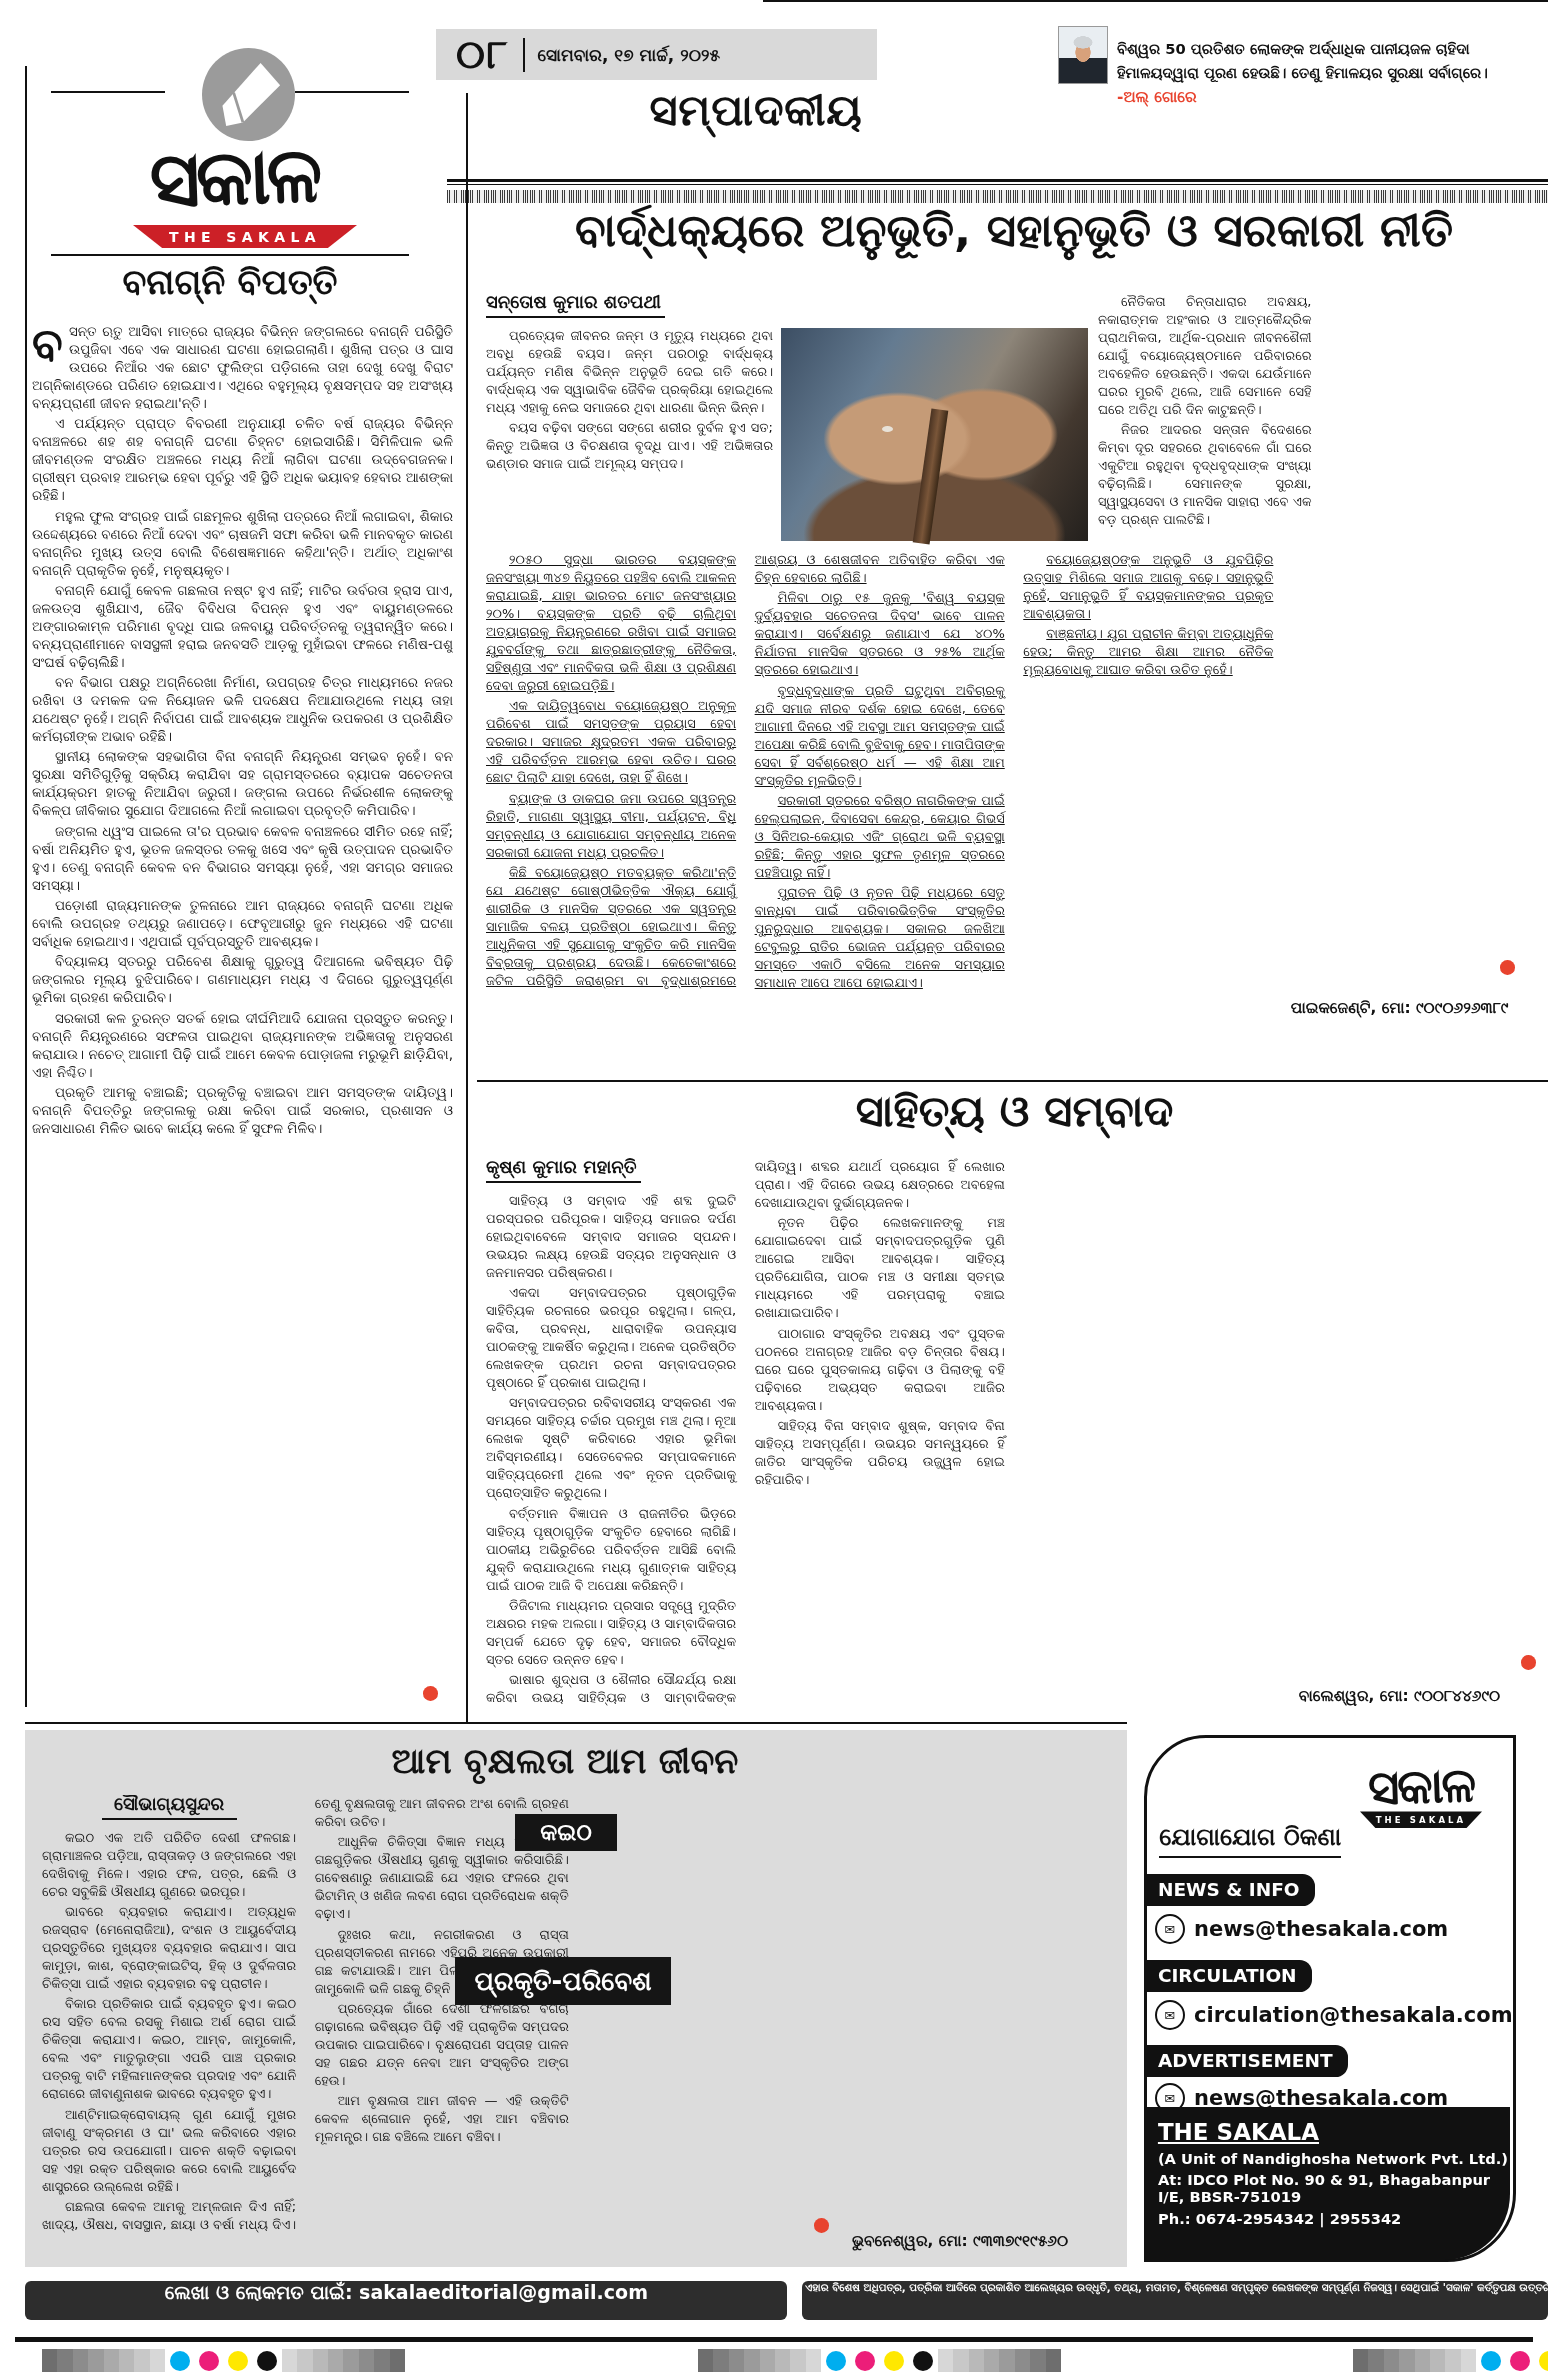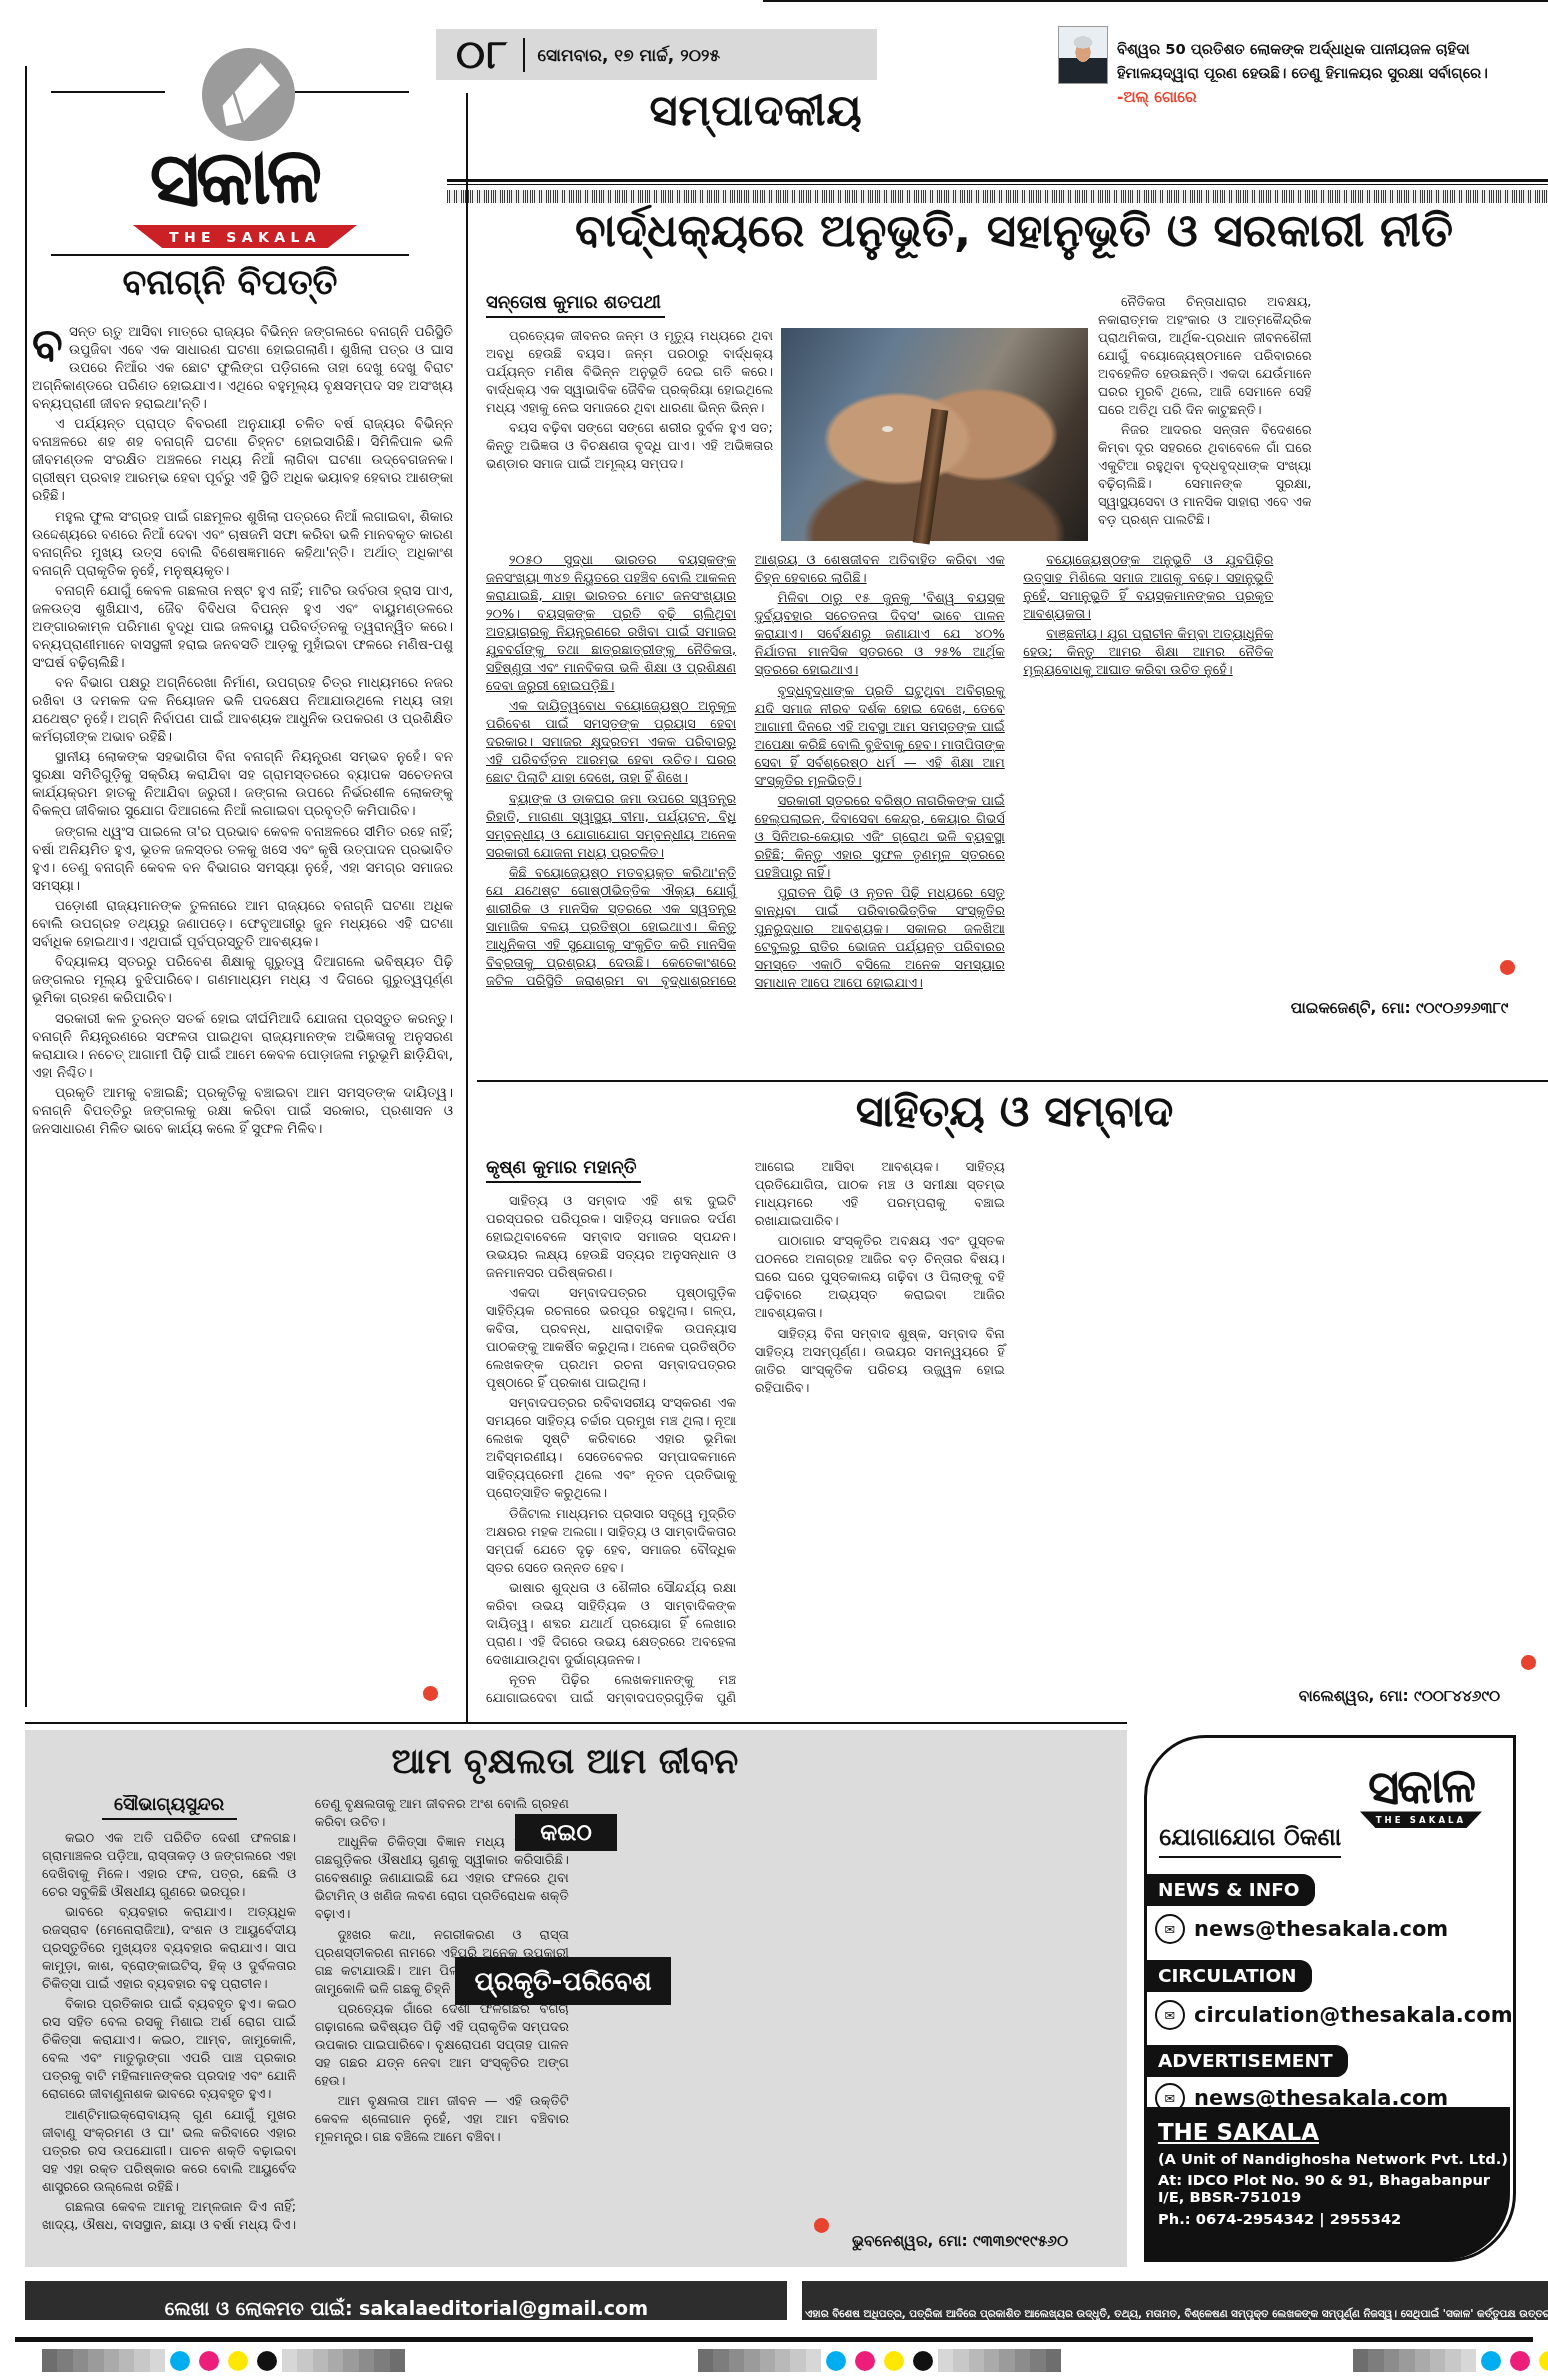--- a/index.html
+++ b/index.html
@@ -93,21 +93,21 @@
         font-size:18.5px;padding:5.4px 15.4px 5.4px 14px;border-radius:0 12.3px 12.3px 0;}
   .mailrow{position:absolute;left:7.7px;display:flex;align-items:center;gap:9.3px;}
   .mailicon{width:26px;height:26px;border:2.3px solid #111;border-radius:50%;display:flex;
             align-items:center;justify-content:center;font-size:13px;}
   .mailtext{font-size:21px;font-weight:bold;}
   .companybox{position:absolute;left:-3.1px;top:369px;width:366px;height:153px;background:#111;
       color:#fff;border-radius:0 0 66px 0;padding:12.3px 0 0 14px;box-sizing:border-box;}
   .co-name{font-size:23px;font-weight:900;text-decoration:underline;}
   .co-line{font-size:14.7px;font-weight:bold;margin-top:4.6px;}
   
-  .fbar{background:#2d2d2d;color:#fff;display:flex;align-items:flex-end;justify-content:center;}
+  .fbar{background:#2d2d2d;color:#fff;display:flex;align-items:flex-start;justify-content:center;border-radius:6px;}
   .fleft{left:25.4px;top:2281px;width:762px;height:39px;font-size:19px;font-weight:bold;}
   .fright{left:802px;top:2281px;width:746px;height:39px;font-size:10.4px;font-weight:bold;
           white-space:nowrap;overflow:hidden;}
   .bottomrule{left:15.4px;top:2337px;width:1518px;height:4.6px;background:#111;}
   
   .regbar{top:2349px;height:23px;display:flex;align-items:center;}
   .gcell{width:15.4px;height:23px;}
   .dot{width:20px;height:20px;border-radius:50%;margin:0 4.6px;}
 </style>
 </head>
@@ -202,20 +202,21 @@
   <div class="abs rule" style="left:477px;top:1080px;width:1072px;height:2.3px;"></div>
   <div class="abs lit-headline">ସାହିତ୍ୟ ଓ ସମ୍ବାଦ</div>
   <div class="abs lit-body jtext cols4 dropcap">
     <div class="flow-byline">
       <span>କୃଷ୍ଣ କୁମାର ମହାନ୍ତି</span>
     </div>
     <div>
         <p>ସାହିତ୍ୟ ଓ ସମ୍ବାଦ ଏହି ଶବ୍ଦ ଦୁଇଟି ପରସ୍ପରର ପରିପୂରକ। ସାହିତ୍ୟ ସମାଜର ଦର୍ପଣ ହୋଇଥିବାବେଳେ ସମ୍ବାଦ ସମାଜର ସ୍ପନ୍ଦନ। ଉଭୟର ଲକ୍ଷ୍ୟ ହେଉଛି ସତ୍ୟର ଅନୁସନ୍ଧାନ ଓ ଜନମାନସର ପରିଷ୍କରଣ।</p>
         <p>ଏକଦା ସମ୍ବାଦପତ୍ରର ପୃଷ୍ଠାଗୁଡ଼ିକ ସାହିତ୍ୟିକ ରଚନାରେ ଭରପୂର ରହୁଥିଲା। ଗଳ୍ପ, କବିତା, ପ୍ରବନ୍ଧ, ଧାରାବାହିକ ଉପନ୍ୟାସ ପାଠକଙ୍କୁ ଆକର୍ଷିତ କରୁଥିଲା। ଅନେକ ପ୍ରତିଷ୍ଠିତ ଲେଖକଙ୍କ ପ୍ରଥମ ରଚନା ସମ୍ବାଦପତ୍ରର ପୃଷ୍ଠାରେ ହିଁ ପ୍ରକାଶ ପାଇଥିଲା।</p>
         <p>ସମ୍ବାଦପତ୍ରର ରବିବାସରୀୟ ସଂସ୍କରଣ ଏକ ସମୟରେ ସାହିତ୍ୟ ଚର୍ଚ୍ଚାର ପ୍ରମୁଖ ମଞ୍ଚ ଥିଲା। ନୂଆ ଲେଖକ ସୃଷ୍ଟି କରିବାରେ ଏହାର ଭୂମିକା ଅବିସ୍ମରଣୀୟ। ସେତେବେଳର ସମ୍ପାଦକମାନେ ସାହିତ୍ୟପ୍ରେମୀ ଥିଲେ ଏବଂ ନୂତନ ପ୍ରତିଭାକୁ ପ୍ରୋତ୍ସାହିତ କରୁଥିଲେ।</p>
+        <p>ବର୍ତ୍ତମାନ ବିଜ୍ଞାପନ ଓ ରାଜନୀତିର ଭିଡ଼ରେ ସାହିତ୍ୟ ପୃଷ୍ଠାଗୁଡ଼ିକ ସଂକୁଚିତ ହେବାରେ ଲାଗିଛି। ପାଠକୀୟ ଅଭିରୁଚିରେ ପରିବର୍ତ୍ତନ ଆସିଛି ବୋଲି ଯୁକ୍ତି କରାଯାଉଥିଲେ ମଧ୍ୟ ଗୁଣାତ୍ମକ ସାହିତ୍ୟ ପାଇଁ ପାଠକ ଆଜି ବି ଅପେକ୍ଷା କରିଛନ୍ତି।</p>
         <p>ଡିଜିଟାଲ ମାଧ୍ୟମର ପ୍ରସାର ସତ୍ତ୍ୱେ ମୁଦ୍ରିତ ଅକ୍ଷରର ମହକ ଅଲଗା। ସାହିତ୍ୟ ଓ ସାମ୍ବାଦିକତାର ସମ୍ପର୍କ ଯେତେ ଦୃଢ଼ ହେବ, ସମାଜର ବୌଦ୍ଧିକ ସ୍ତର ସେତେ ଉନ୍ନତ ହେବ।</p>
         <p>ଭାଷାର ଶୁଦ୍ଧତା ଓ ଶୈଳୀର ସୌନ୍ଦର୍ଯ୍ୟ ରକ୍ଷା କରିବା ଉଭୟ ସାହିତ୍ୟିକ ଓ ସାମ୍ବାଦିକଙ୍କ ଦାୟିତ୍ୱ। ଶବ୍ଦର ଯଥାର୍ଥ ପ୍ରୟୋଗ ହିଁ ଲେଖାର ପ୍ରାଣ। ଏହି ଦିଗରେ ଉଭୟ କ୍ଷେତ୍ରରେ ଅବହେଳା ଦେଖାଯାଉଥିବା ଦୁର୍ଭାଗ୍ୟଜନକ।</p>
         <p>ନୂତନ ପିଢ଼ିର ଲେଖକମାନଙ୍କୁ ମଞ୍ଚ ଯୋଗାଇଦେବା ପାଇଁ ସମ୍ବାଦପତ୍ରଗୁଡ଼ିକ ପୁଣି ଆଗେଇ ଆସିବା ଆବଶ୍ୟକ। ସାହିତ୍ୟ ପ୍ରତିଯୋଗିତା, ପାଠକ ମଞ୍ଚ ଓ ସମୀକ୍ଷା ସ୍ତମ୍ଭ ମାଧ୍ୟମରେ ଏହି ପରମ୍ପରାକୁ ବଞ୍ଚାଇ ରଖାଯାଇପାରିବ।</p>
         <p>ପାଠାଗାର ସଂସ୍କୃତିର ଅବକ୍ଷୟ ଏବଂ ପୁସ୍ତକ ପଠନରେ ଅନାଗ୍ରହ ଆଜିର ବଡ଼ ଚିନ୍ତାର ବିଷୟ। ଘରେ ଘରେ ପୁସ୍ତକାଳୟ ଗଢ଼ିବା ଓ ପିଲାଙ୍କୁ ବହି ପଢ଼ିବାରେ ଅଭ୍ୟସ୍ତ କରାଇବା ଆଜିର ଆବଶ୍ୟକତା।</p>
         <p>ସାହିତ୍ୟ ବିନା ସମ୍ବାଦ ଶୁଷ୍କ, ସମ୍ବାଦ ବିନା ସାହିତ୍ୟ ଅସମ୍ପୂର୍ଣ୍ଣ। ଉଭୟର ସମନ୍ୱୟରେ ହିଁ ଜାତିର ସାଂସ୍କୃତିକ ପରିଚୟ ଉଜ୍ଜ୍ୱଳ ହୋଇ ରହିପାରିବ।</p>
       </div>
   </div>
   <div class="abs enddot" style="left:1521px;top:1655px;"></div>
   <div class="abs signoff" style="left:1253px;top:1687px;width:293px;">ବାଲେଶ୍ୱର, ମୋ: ୯୦୦୮୪୪୬୯୦</div>
 

